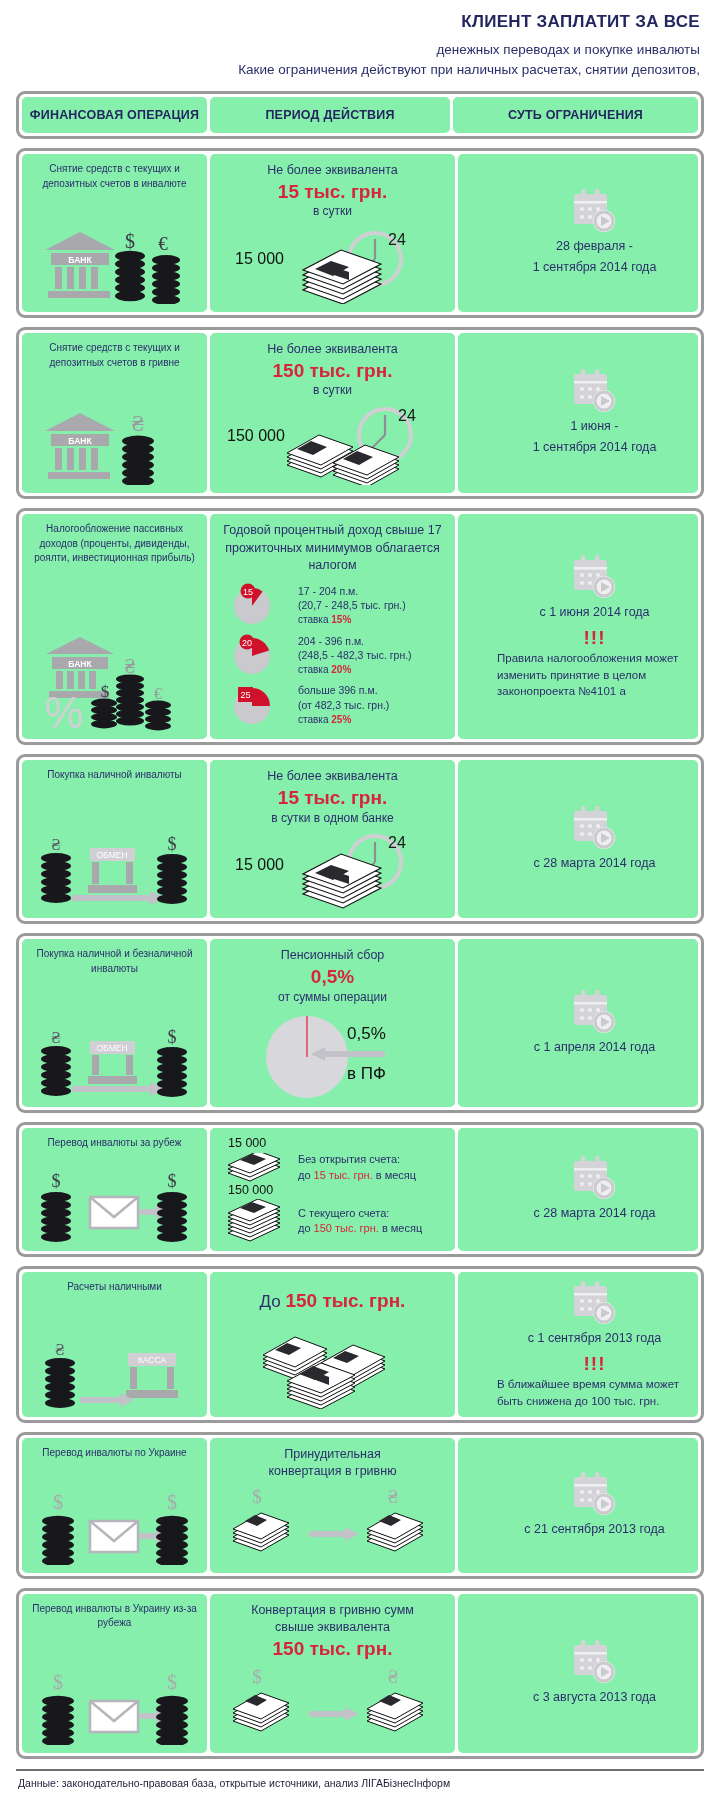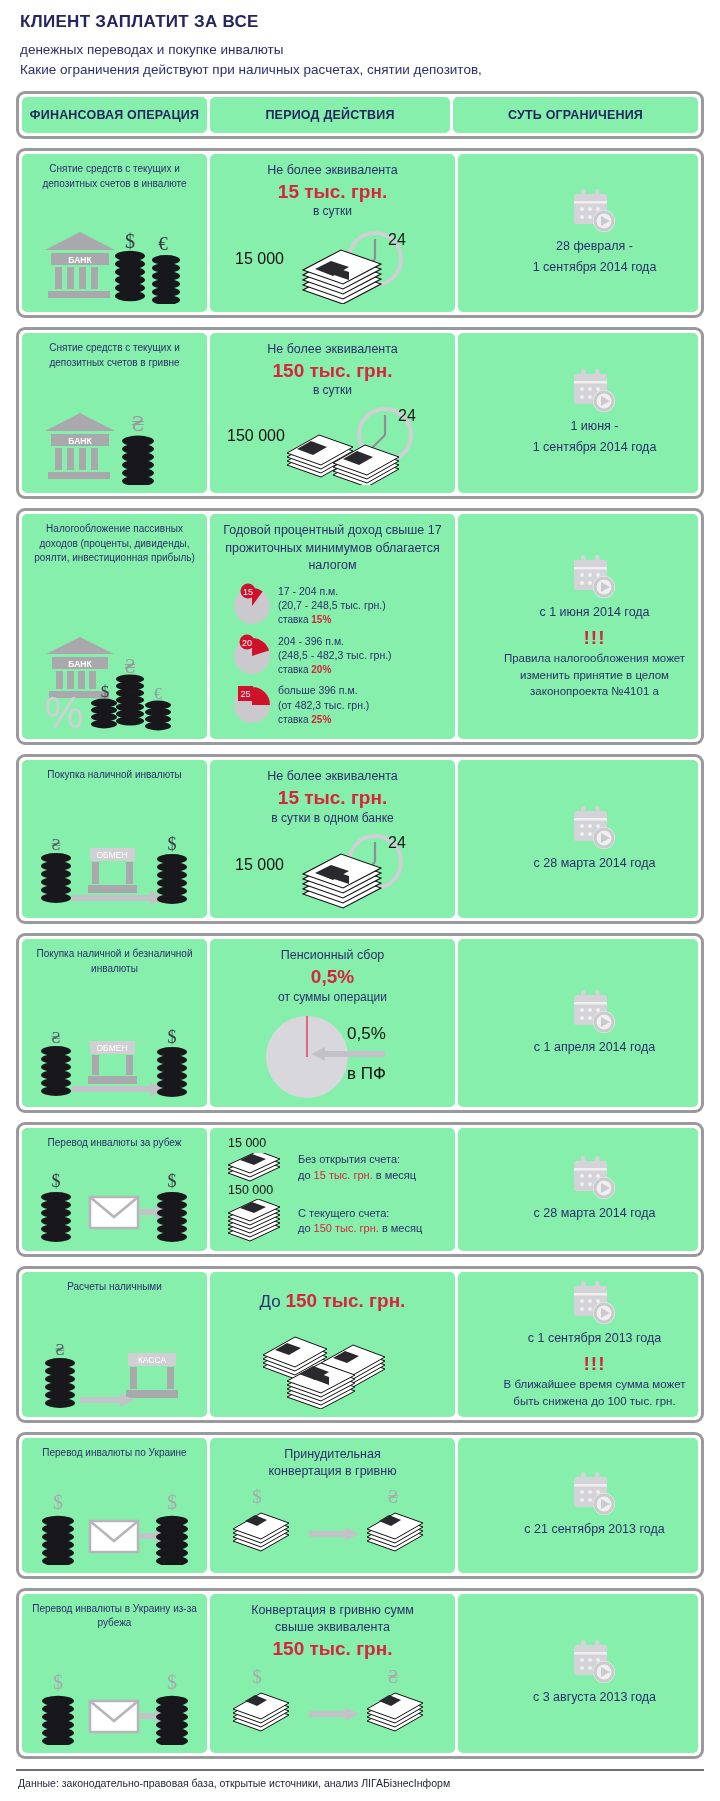--- a/index.html
+++ b/index.html
@@ -9,21 +9,21 @@
   }
   body {
     width: 720px;
     font-family: "Liberation Sans", "DejaVu Sans", sans-serif;
     color: #2b2f6b;
     -webkit-font-smoothing: antialiased;
   }
   .page { width: 720px; position: relative; padding: 0 0 6px 0; }
 
   
-  .head { text-align: left; padding: 12px 20px 4px 20px; }
+  .head { text-align: right; padding: 12px 20px 4px 20px; }
   .head h1 {
     margin: 0 0 8px 0;
     font-size: 17px;
     font-weight: bold;
     letter-spacing: .3px;
     color: #24275f;
   }
   .head .sub {
     font-size: 13.5px;
     line-height: 1.45;
@@ -100,30 +100,29 @@
     color: #d7253c;
     font-weight: bold;
     font-size: 19px;
     line-height: 1.1;
     margin: 5px 0 1px 0;
     letter-spacing: 1px;
   }
   .period-note {
     font-size: 11.5px;
     line-height: 1.42;
-    text-align: center;
     color: #2b2f6b;
   }
 
   .art { margin-top: auto; padding-top: 6px; }
   svg { display: block; }
 
   
   .tax-list { width: 100%; margin-top: 4px; }
-  .tax-item { display: flex; align-items: flex-start; gap: 4px; margin: 3px 0 5px 14px; }
+  .tax-item { display: flex; align-items: center; gap: 24px; margin: 3px 0 5px 14px; }
   .tax-text { font-size: 10.5px; line-height: 1.35; color: #2b2f6b; text-align: left; padding-top: 2px; }
   .tax-rate { font-size: 10px; margin-top: 1px; }
   .tax-rate .rate-val { color: #d7253c; font-weight: bold; }
 
   .xfer-list { width: 100%; }
   .xfer-item { display: flex; align-items: center; gap: 14px; margin: 2px 0 0 10px; }
   .xfer-text { font-size: 11px; line-height: 1.4; text-align: left; color: #2b2f6b; }
   .xfer-text .red { color: #d7253c; }
   .stack-amt { font-size: 12.5px; color: #111; font-weight: normal; text-align: left; margin-left: 12px; }
 

